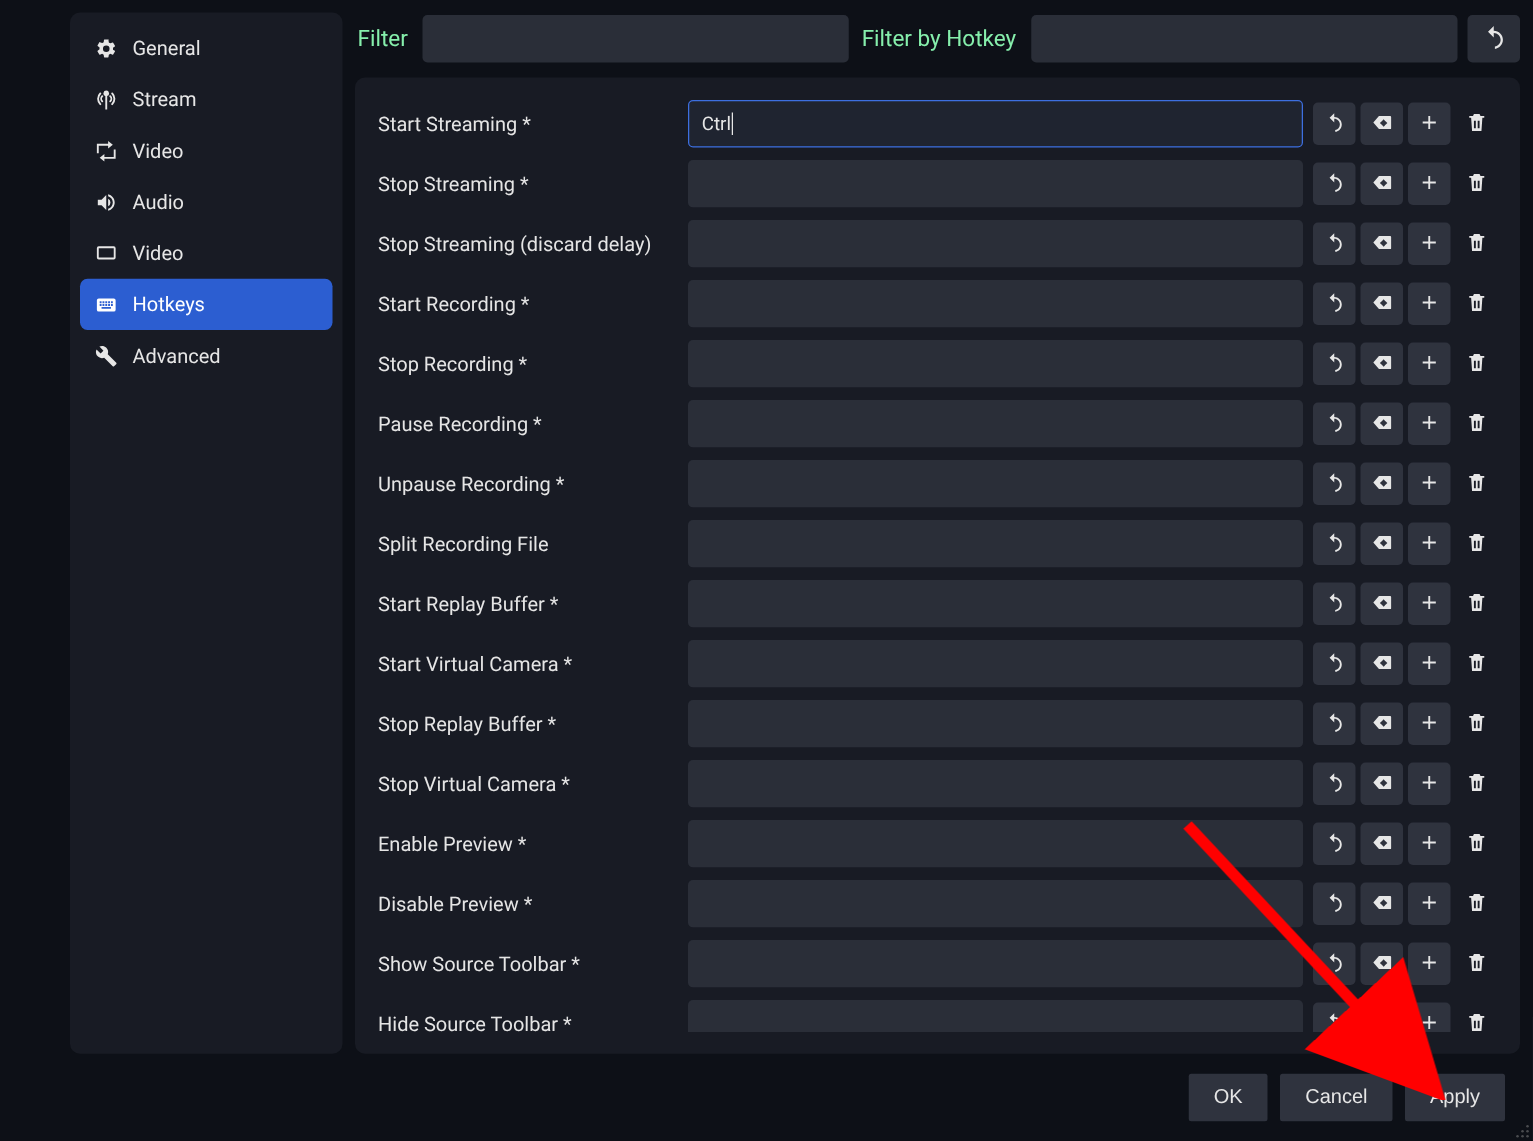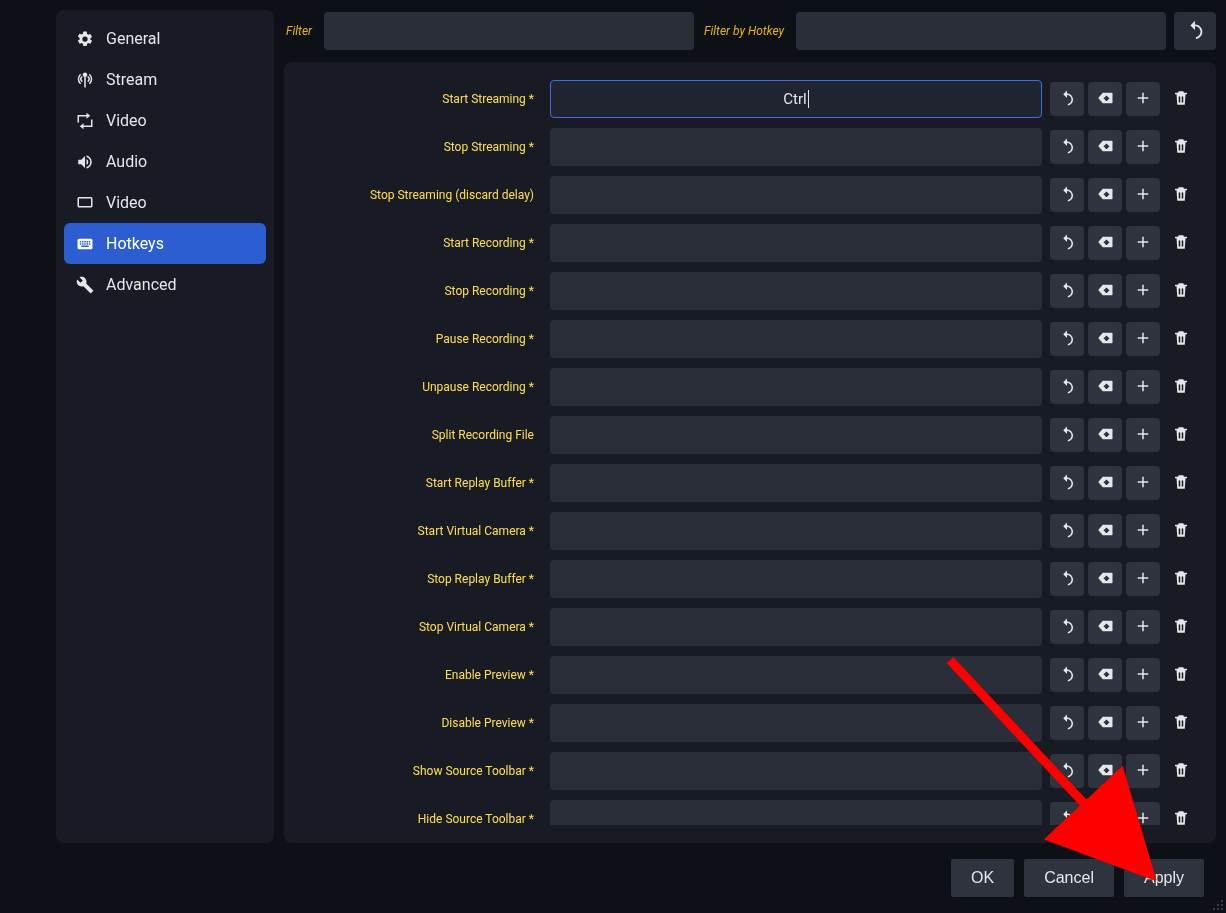--- a/index.html
+++ b/index.html
@@ -58,25 +58,24 @@
     gap: 10px;
     min-width: 0;
   }
   .filter-bar {
     display: flex;
     align-items: center;
     gap: 8px;
     height: 42px;
   }
   .filter-label {
-    color: #eab308;
-    font-size: 12px;
+    color: #86efac;
+    font-size: 18px;
     padding: 0 4px 0 2px;
     white-space: nowrap;
-    font-style: italic;
   }
   .filter-input {
     background: #2a2e38;
     border: none;
     border-radius: 4px;
     height: 38px;
     color: #e6e6e6;
     padding: 0 10px;
     font-size: 15px;
     outline: none;
@@ -115,24 +114,24 @@
   .hotkey-scroll::-webkit-scrollbar-thumb { background: #3a3f4b; border-radius: 5px; }
 
   .hotkey-row {
     display: flex;
     align-items: center;
     gap: 8px;
     margin-bottom: 10px;
   }
   .hotkey-label {
     width: 240px;
-    text-align: right;
+    text-align: left;
     padding-right: 8px;
-    color: #fde047;
-    font-size: 12px;
+    color: #e5e5e5;
+    font-size: 16px;
     flex-shrink: 0;
   }
   .hotkey-input {
     flex: 1;
     height: 38px;
     background: #2a2e38;
     border: 1px solid transparent;
     border-radius: 4px;
     color: #e6e6e6;
     padding: 0 10px;
@@ -284,21 +283,21 @@
             </svg>
         </span>
       </button>
     </div>
 
     <div class="hotkey-panel">
       <div class="hotkey-scroll" id="hotkey-list">
           <div class="hotkey-row">
             <div class="hotkey-label">Start Streaming *</div>
             <div style="flex: 1 1 0%; min-width: 0px; position: relative;">
-              <div class="hotkey-input active" style="display: flex; align-items: center; justify-content: center;">
+              <div class="hotkey-input active" style="display: flex; align-items: center;">
                 <span>Ctrl</span>
                 <span class="cursor-bar"></span>
               </div>
             </div>
             <div class="hotkey-actions">
               <button class="icon-btn">
                 <span><svg viewBox="0 0 24 24">
                     <path d="M12 5V2L7 7l5 5V8c3.31 0 6 2.69 6 6 0 2.97-2.17 5.43-5 5.91v2.02c3.95-.49 7-3.85 7-7.93 0-4.42-3.58-8-8-8z"></path>
                   </svg></span>
               </button>

